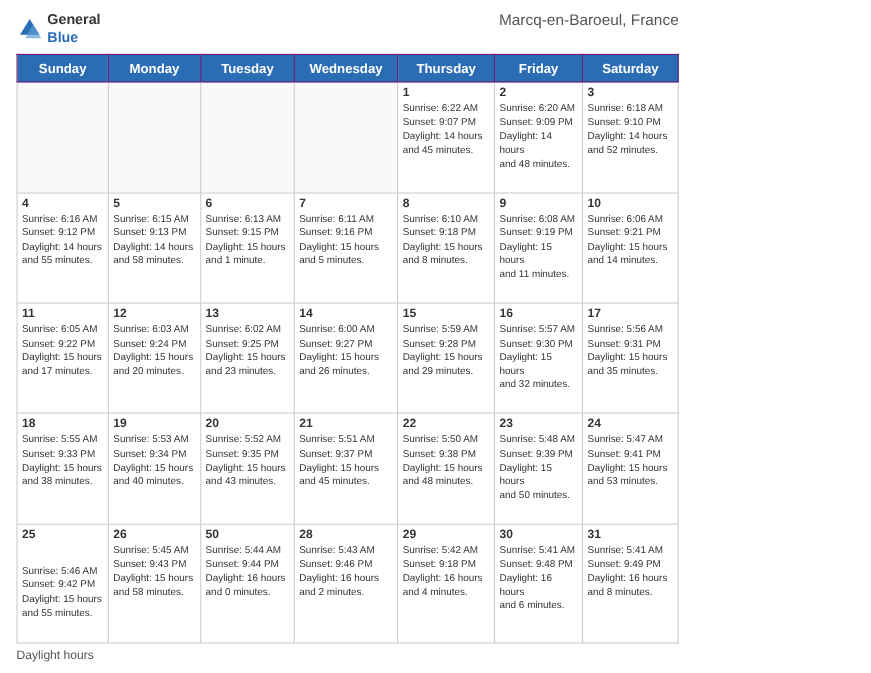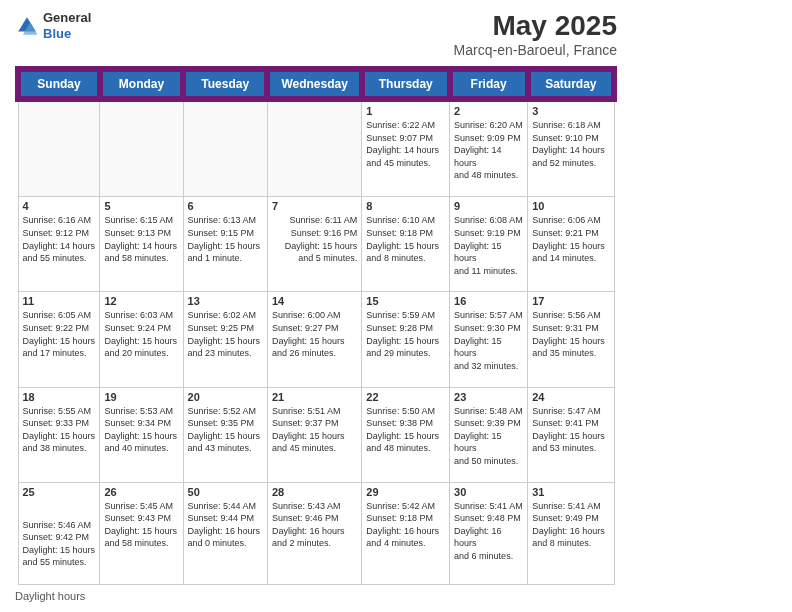--- a/index.html
+++ b/index.html
@@ -56,21 +56,21 @@
       border-collapse: collapse;
       flex: 1;
     }
     .calendar th {
       background: #2a6db5;
       color: #fff;
       text-align: center;
       font-size: 12px;
       font-weight: bold;
       padding: 5px 3px;
-      border: 6px solid #701a75;
+      border: 1px solid #701a75;
     }
     .calendar td {
       border: 1px solid #ccc;
       vertical-align: top;
       padding: 3px 4px;
       font-size: 9.5px;
       color: #333;
       width: 113px;
       height: 82px;
       background: #fff;
@@ -104,21 +104,20 @@
       <svg class="logo-icon" viewBox="0 0 30 30">
         <polygon points="15,4 26,22 4,22" fill="#2a6db5"></polygon>
         <polygon points="19,10 28,26 10,26" fill="#5a9fd4" opacity="0.7"></polygon>
       </svg>
       <div class="logo-text">
         <div class="general">General</div>
         <div class="blue">Blue</div>
       </div>
     </div>
     <div class="title-block">
-      <div class="calendar-title">May 2025</div>
       <div class="calendar-subtitle">Marcq-en-Baroeul, France</div>
     </div>
   </div>
 
   <table class="calendar">
     <thead>
       <tr>
       <th>Sunday</th>
           <th>Monday</th>
           <th>Tuesday</th>
@@ -173,21 +172,21 @@
           </td>
           <td>
             <div class="day-number">6</div>
             <div class="day-info" style="white-space: pre-line;">Sunrise: 6:13 AM
 Sunset: 9:15 PM
 Daylight: 15 hours
 and 1 minute.</div>
           </td>
           <td>
             <div class="day-number">7</div>
-            <div class="day-info" style="white-space: pre-line; text-align: right;">Sunrise: 6:11 AM
+            <div class="day-info" style="white-space: pre-line;">Sunrise: 6:11 AM
 Sunset: 9:16 PM
 Daylight: 15 hours
 and 5 minutes.</div>
           </td>
           <td>
             <div class="day-number">8</div>
             <div class="day-info" style="white-space: pre-line;">Sunrise: 6:10 AM
 Sunset: 9:18 PM
 Daylight: 15 hours
 and 8 minutes.</div>

